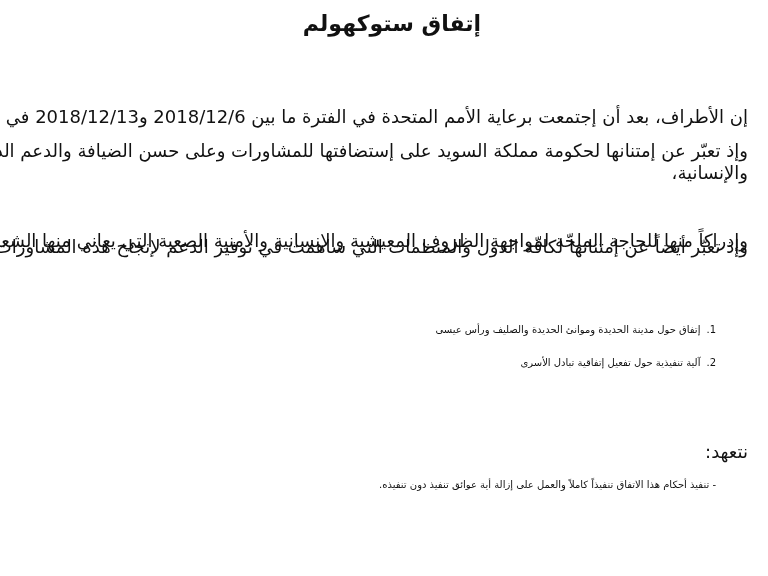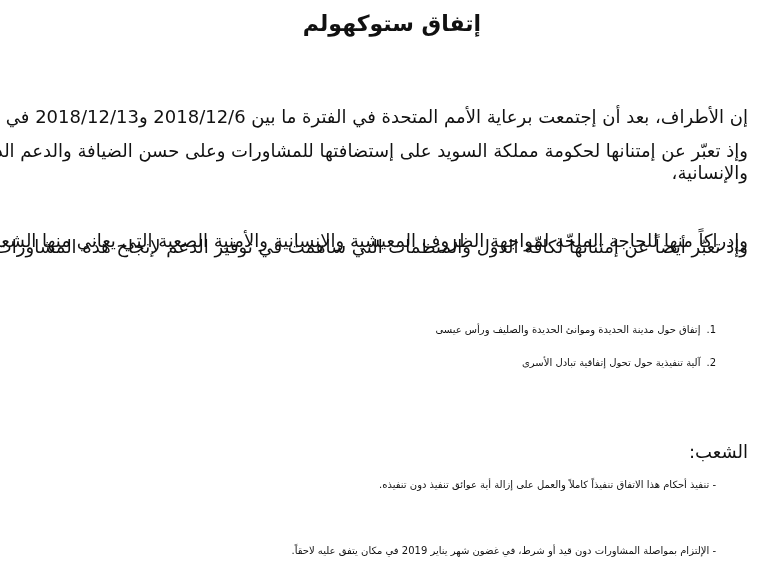--- a/index.html
+++ b/index.html
@@ -23,19 +23,18 @@
   <div class="line" style="top:141px;">وإذ تعبّر عن إمتنانها لحكومة مملكة السويد على إستضافتها للمشاورات وعلى حسن الضيافة والدعم الذي قدمته لهذه</div>
   <div class="line" style="top:163px;">والإنسانية،</div>
   <div class="line" style="top:193px;margin-top:44px;">وإذ تعبّر أيضاً عن إمتنانها لكافّة الدول والمنظمات التي ساهمت في توفير الدعم لإنجاح هذه المشاورات،</div>
   <div class="line" style="top:231px;">وإدراكاً منها للحاجة الملحّة لمواجهة الظروف المعيشية والإنسانية والأمنية الصعبة التي يعاني منها  الشعب اليمني،</div>
 
 
   <div class="li" style="top:320px; right:52px;">
     <span class="num">1.</span><span>إتفاق حول مدينة الحديدة وموانئ الحديدة والصليف ورأس عيسى</span>
   </div>
   <div class="li" style="top:353px; right:52px;">
-    <span class="num">2.</span><span>آلية تنفيذية حول تحول إتفاقية تبادل الأسرى</span>
+    <span class="num">2.</span><span>آلية تنفيذية حول تفعيل إتفاقية تبادل الأسرى</span>
   </div>
 
-  <div class="line" style="top:442px;">الشعب:</div>
+  <div class="line" style="top:442px;">نتعهد:</div>
   <div class="li" style="top:475px; right:52px;">- تنفيذ أحكام هذا الاتفاق تنفيذاً كاملاً والعمل على إزالة أية عوائق تنفيذ دون تنفيذه.</div>
-  <div class="li" style="top:541px; right:52px;">- الإلتزام بمواصلة المشاورات دون قيد أو شرط، في غضون شهر يناير 2019 في مكان يتفق عليه لاحقاً.</div>
 </div>
 
 </body></html>

